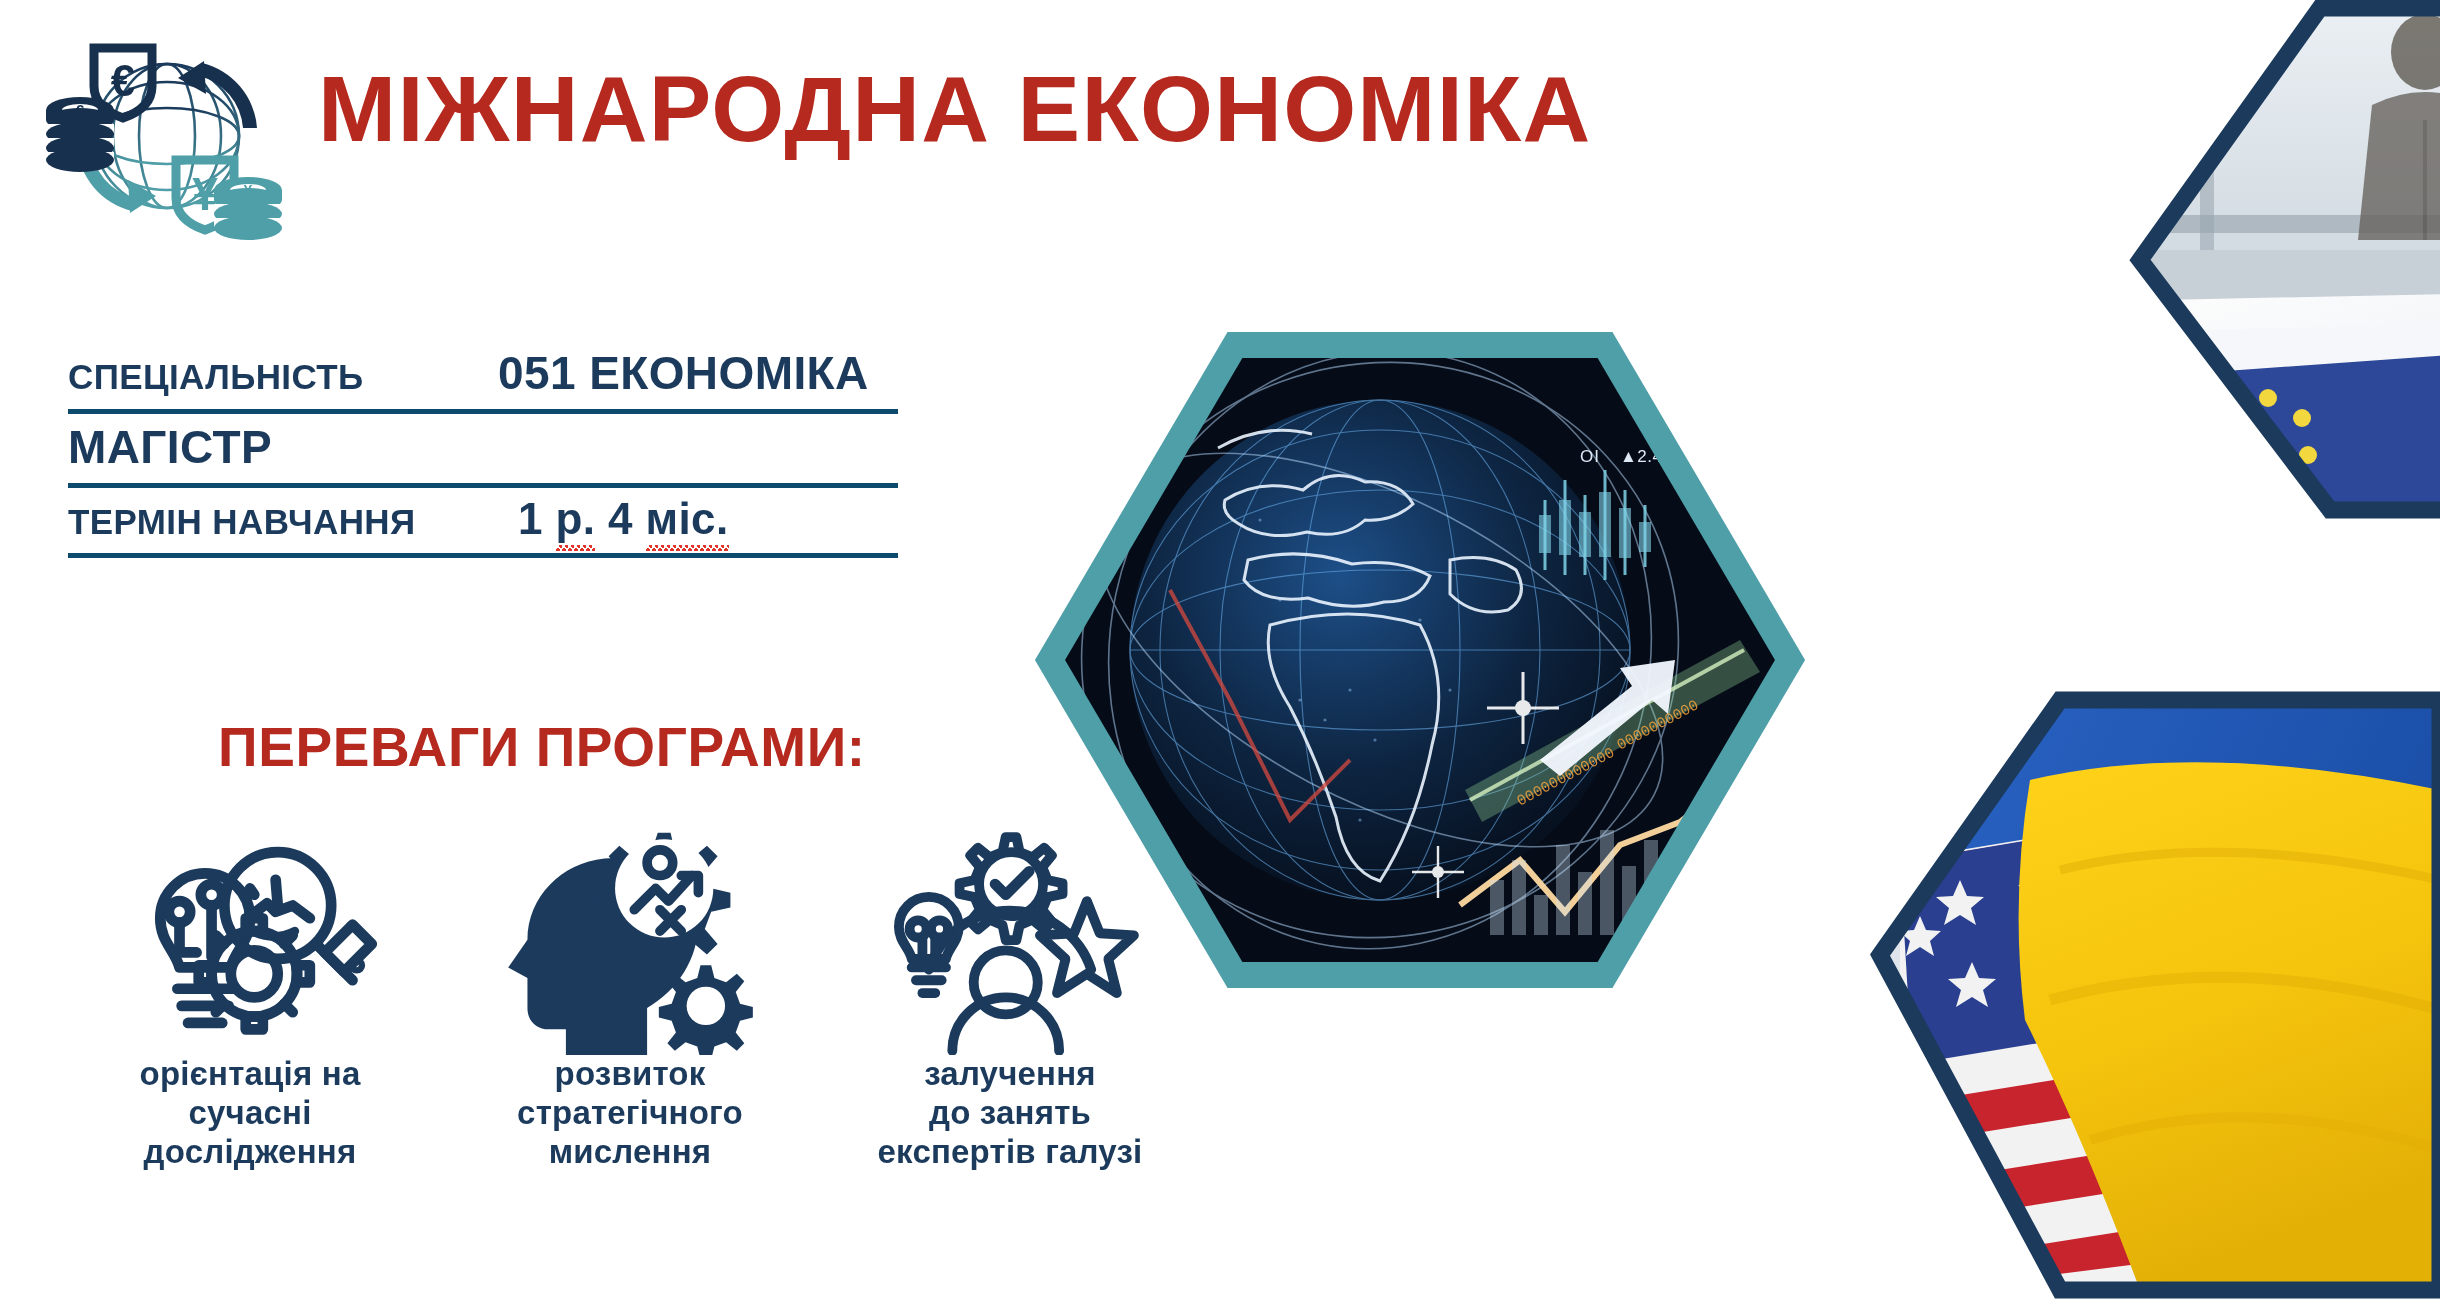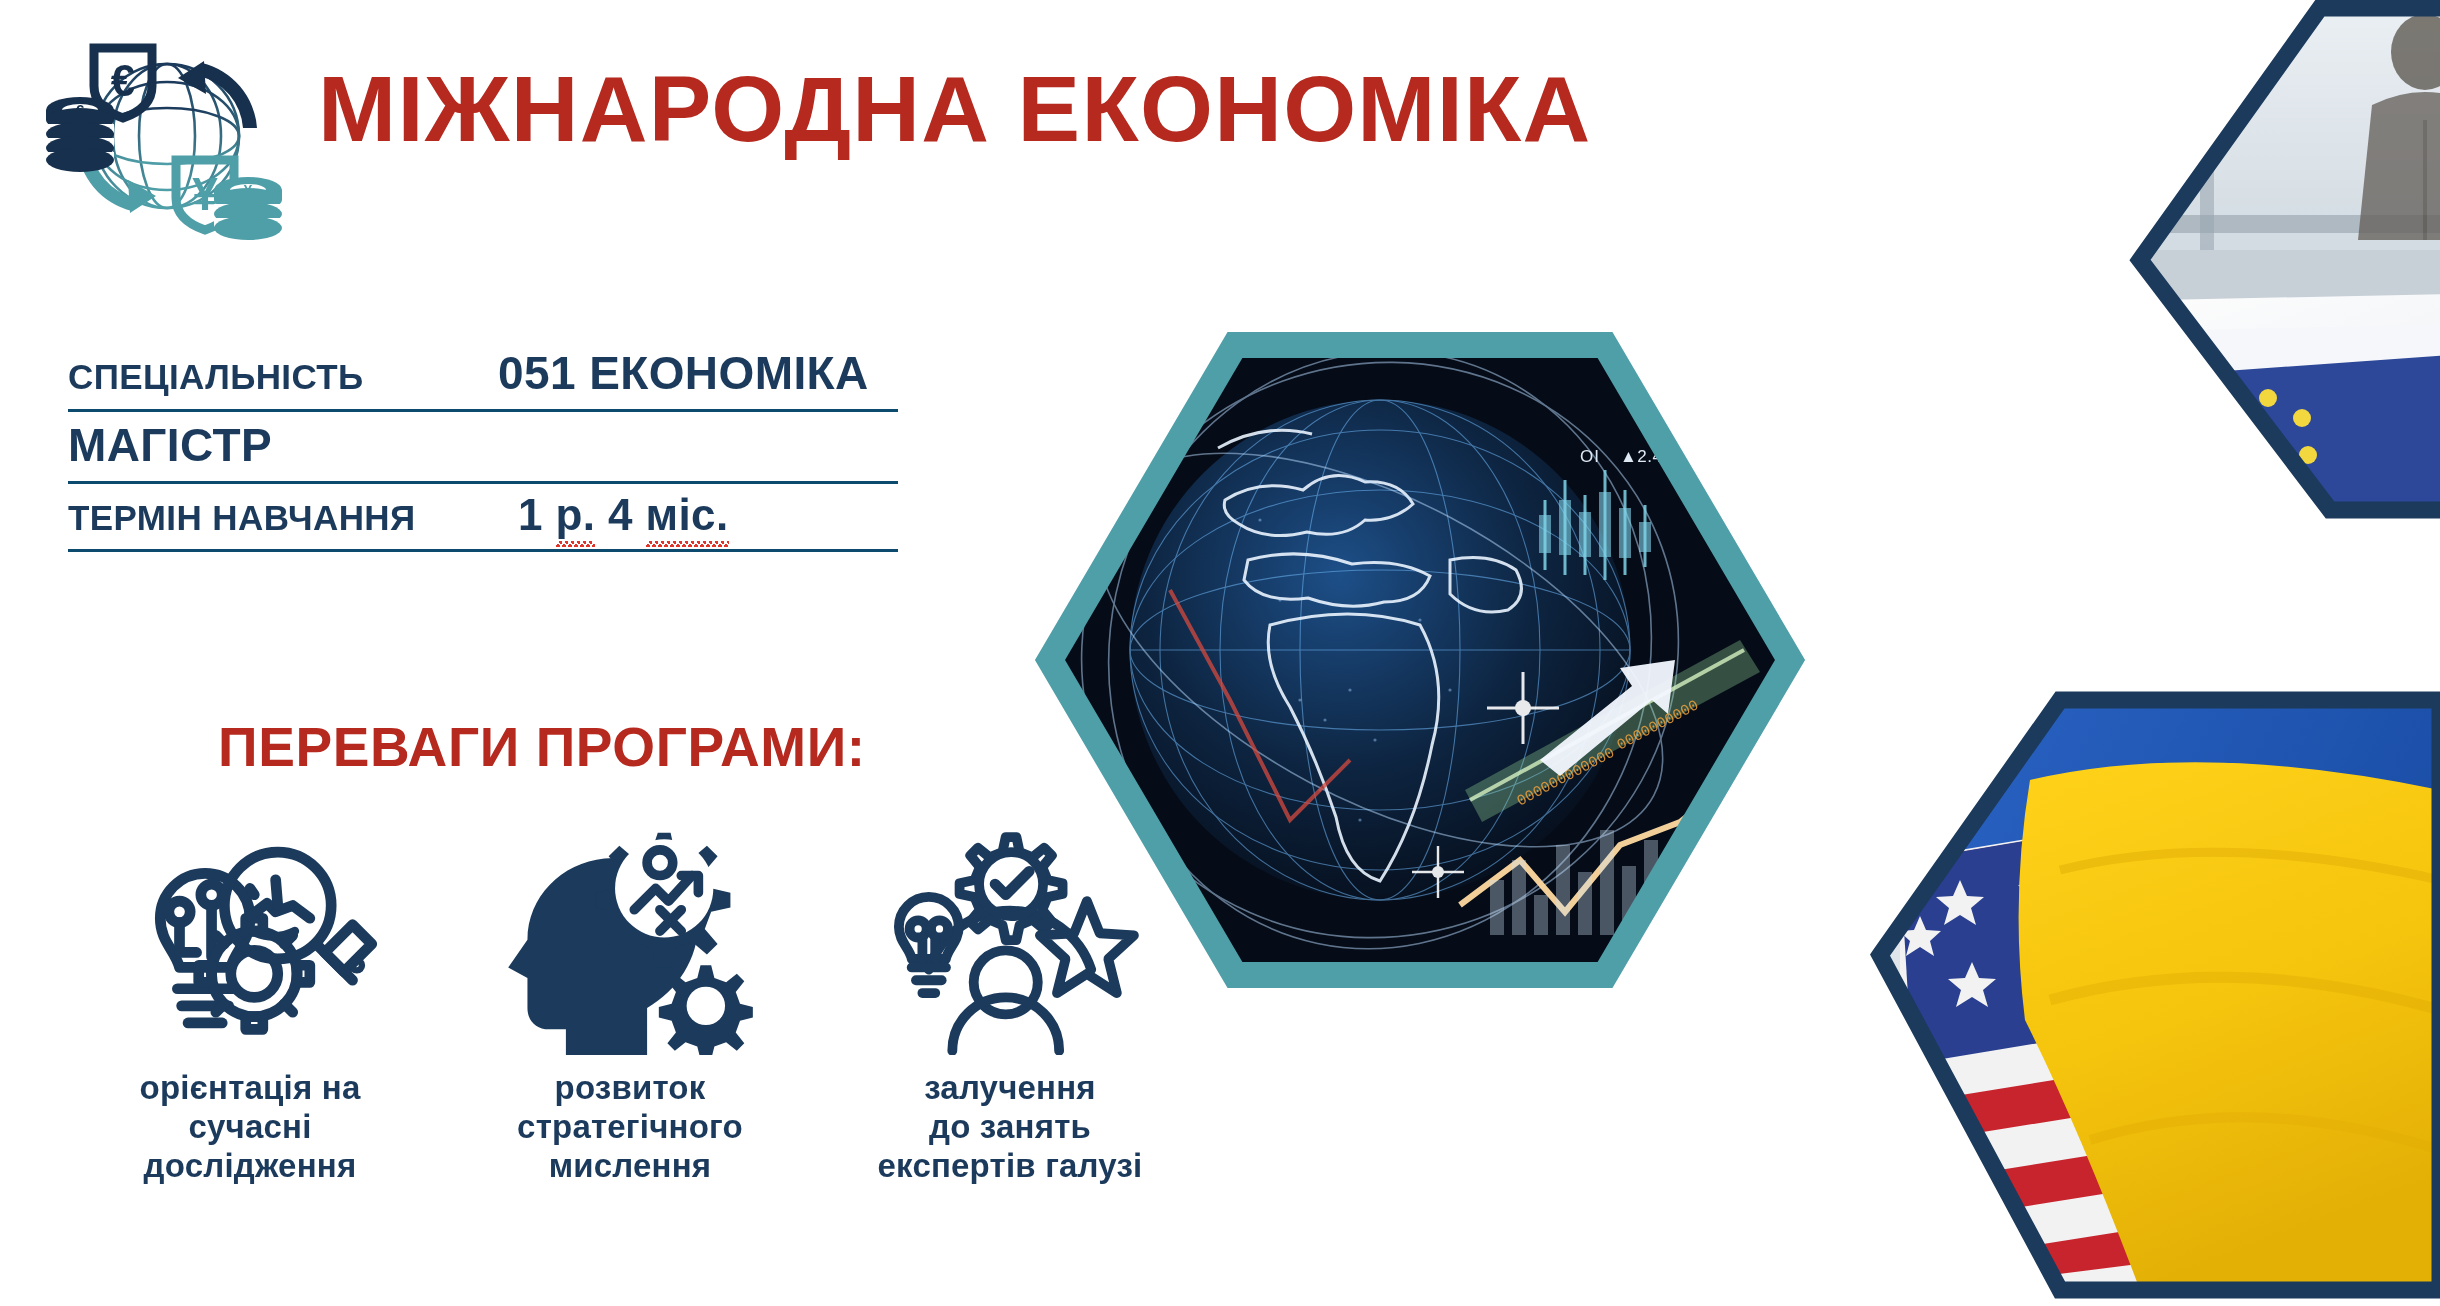--- a/index.html
+++ b/index.html
@@ -41,21 +41,21 @@
   
   .info-table {
     position:absolute;
     left:68px; top:340px;
     width:830px;
   }
   .info-row {
     display:flex;
     align-items:baseline;
     padding:6px 0 9px 0;
-    border-bottom:3px solid #0c4a6e;
+    border-bottom:5px solid #0c4a6e;
   }
   .info-label {
     width:430px;
     font-size:35px;
     font-weight:700;
     color:#1b3a5c;
     letter-spacing:0.4px;
     white-space:nowrap;
   }
   .info-value {
@@ -115,21 +115,20 @@
     display:flex;
     flex-direction:column;
     align-items:center;
   }
   .benefit-icon {
     width:270px; height:235px;
     display:flex; align-items:center; justify-content:center;
   }
   .benefit-icon svg { width:100%; height:100%; display:block; }
   .benefit-caption {
-    margin-top:14px;
     text-align:center;
     font-size:33px;
     font-weight:700;
     color:#1b3a5c;
     line-height:1.18;
     letter-spacing:0.2px;
   }
 
   
   .collage {

